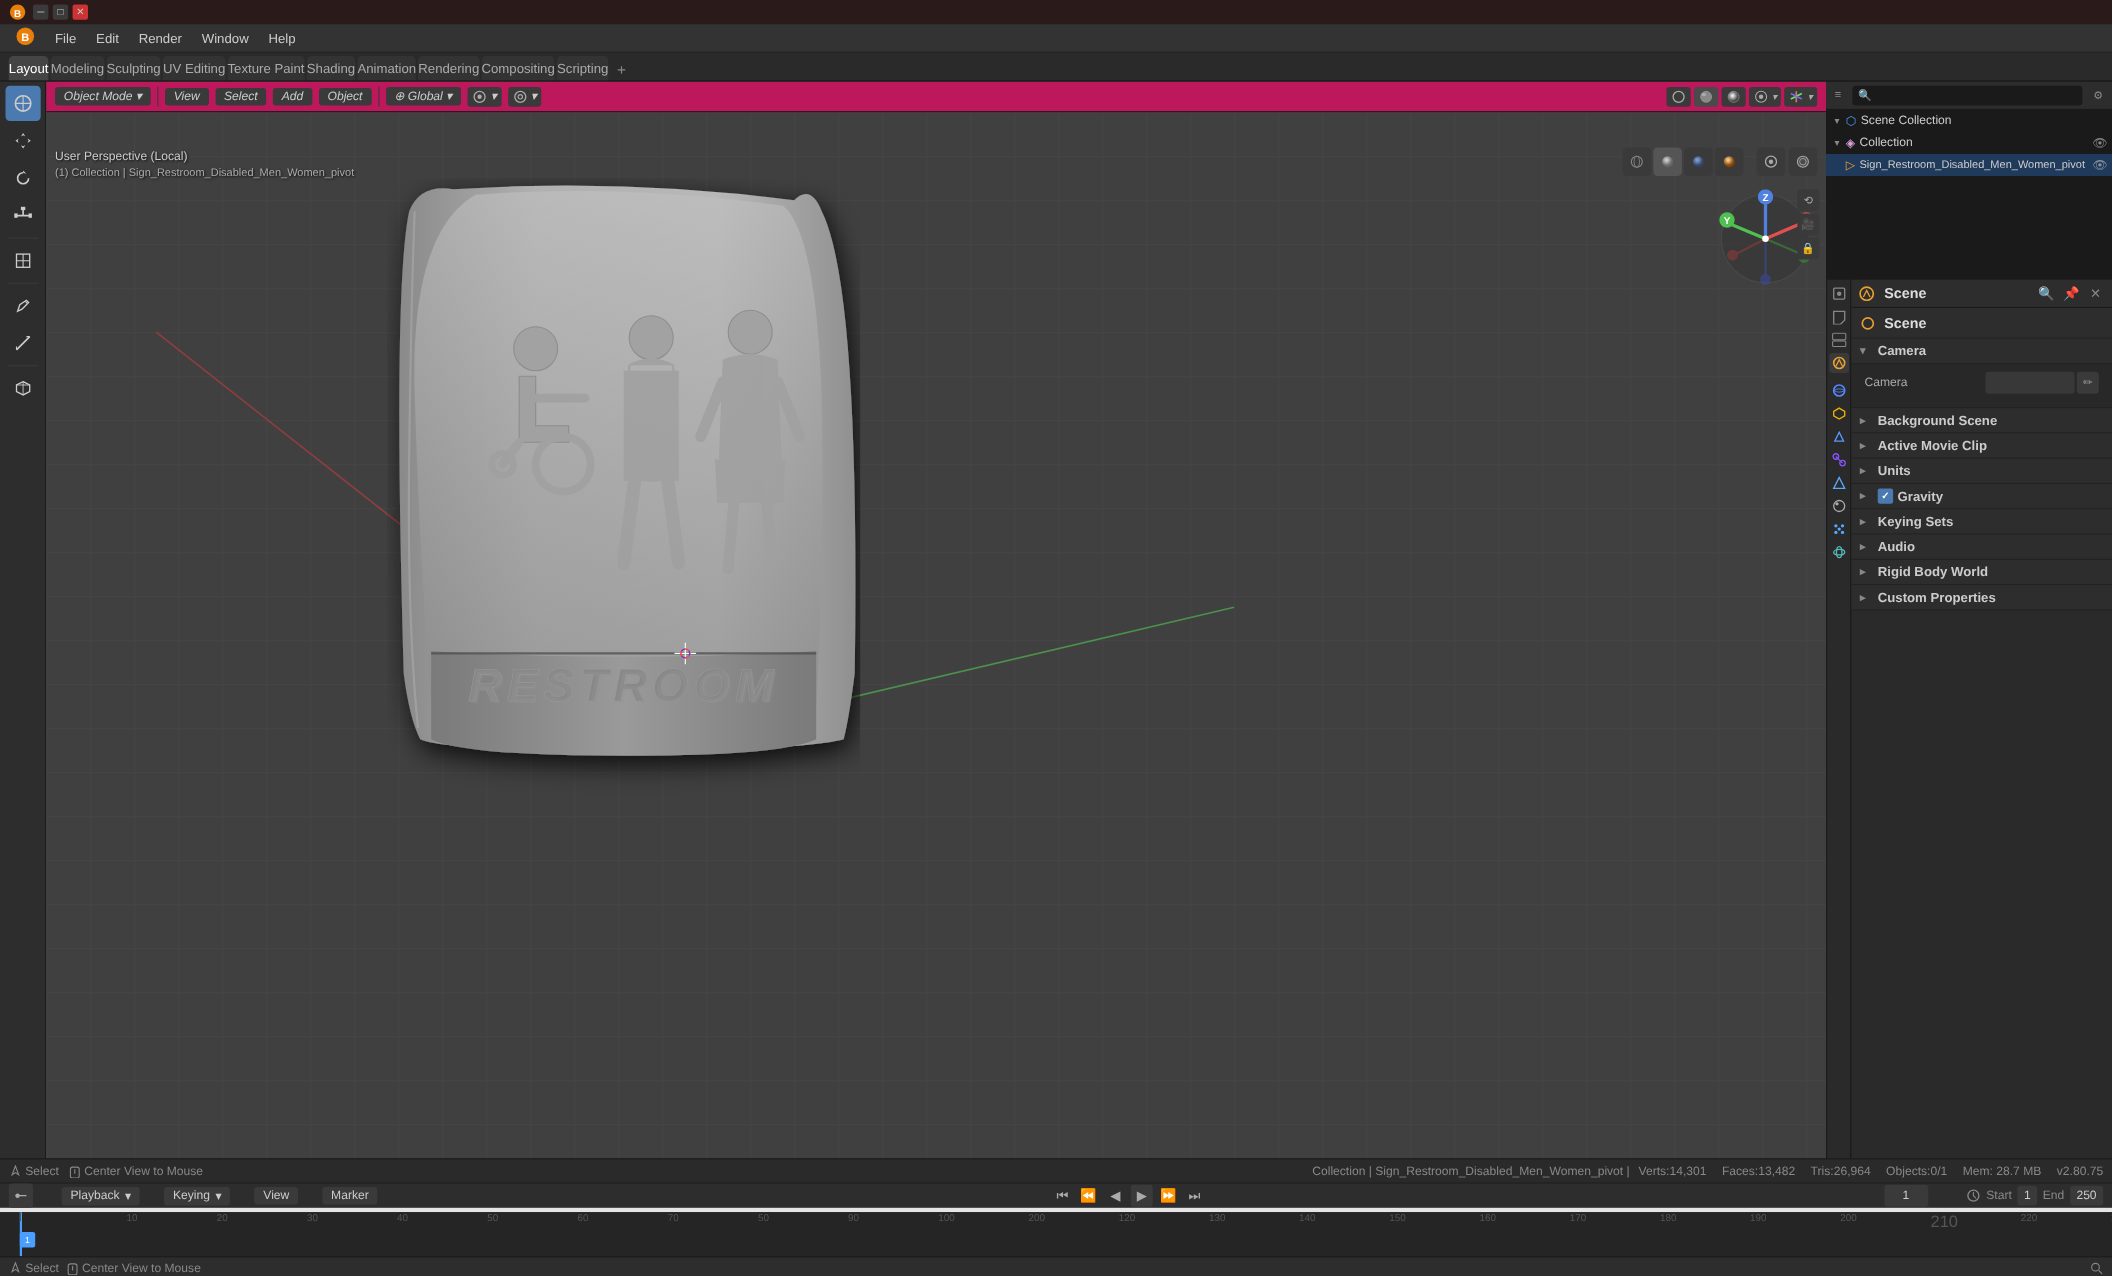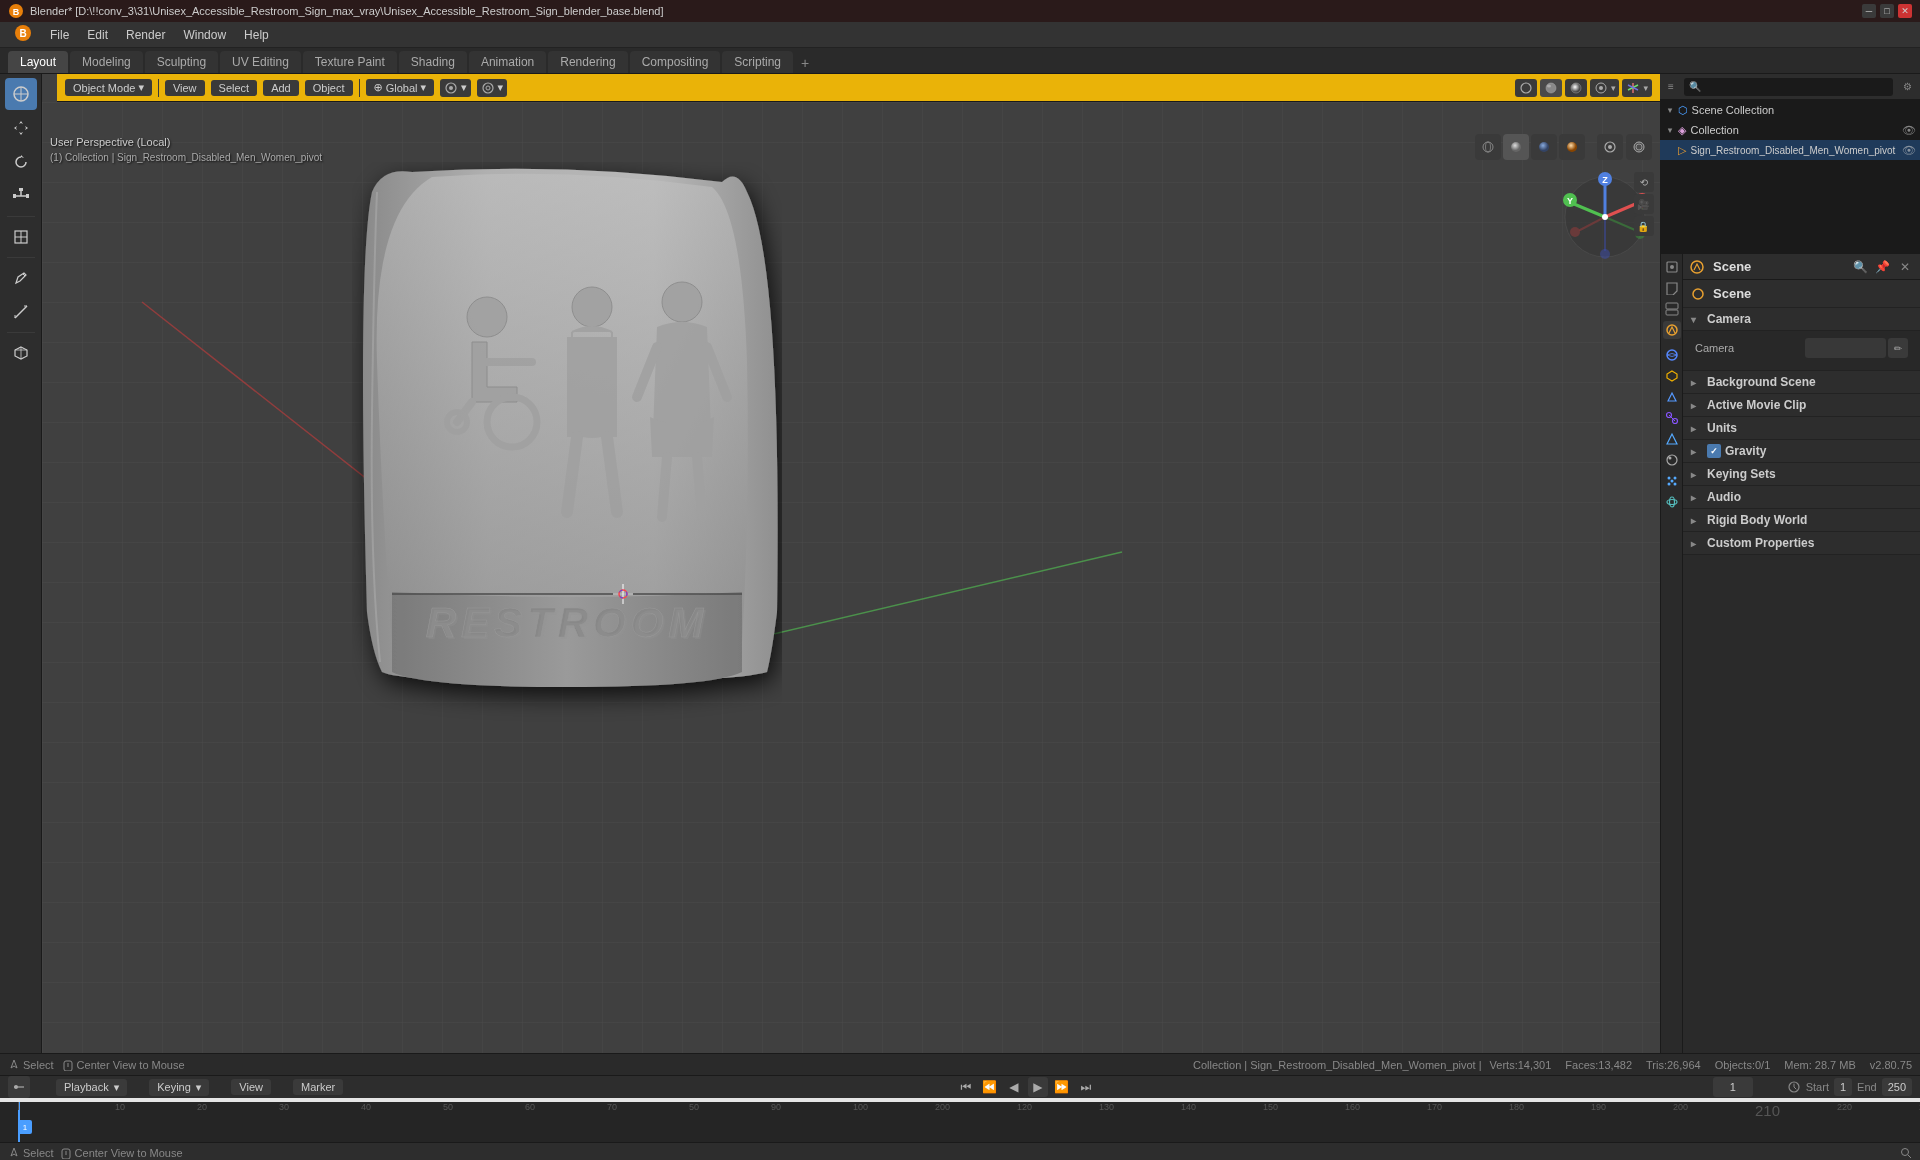--- a/index.html
+++ b/index.html
@@ -73,21 +73,21 @@
       height: 26px;
       background: #2a2a2a;
       display: flex;
       align-items: flex-end;
       padding: 0 8px;
       gap: 2px;
       z-index: 100;
       border-bottom: 1px solid #1a1a1a;
     }
     .ws-tab {
-      padding: 4px 12px;
+      padding: 4px 0;
       border-radius: 4px 4px 0 0;
       cursor: pointer;
       font-size: 12px;
       color: #aaaaaa;
       background: #333333;
       height: 22px;
       display: flex;
       align-items: center;
     }
     .ws-tab.active {
@@ -147,29 +147,30 @@
 
     
     #viewport-container {
       flex: 1;
       position: relative;
       background: #404040;
       overflow: hidden;
     }
     #viewport-header {
       position: absolute;
-      top: 0; left: 15px; right: 0;
+      top: 0; left: 0; right: 0;
       height: 28px;
-      background: #eab308;
+      background: #be185d;
       display: flex;
       align-items: center;
       padding: 0 8px;
       gap: 6px;
       z-index: 10;
       border-bottom: 1px solid #1a1a1a;
+      font-style: italic;
     }
     .header-btn {
       padding: 2px 8px;
       border-radius: 3px;
       cursor: pointer;
       font-size: 11px;
       color: #cccccc;
       background: #3a3a3a;
       display: flex;
       align-items: center;
@@ -568,21 +569,20 @@
     }
   </style>
 </head>
 <body>
 
 <div id="titlebar">
   <svg width="16" height="16" viewBox="0 0 16 16" style="margin-right:6px;flex-shrink:0;">
     <circle cx="8" cy="8" r="7" fill="#e87f0a"></circle>
     <text x="8" y="12" text-anchor="middle" font-size="9" fill="white" font-weight="bold">B</text>
   </svg>
-  <span style="font-size:11px;color:#ccc;flex:1;overflow:hidden;text-overflow:ellipsis;white-space:nowrap;">Blender* [D:\!!conv_3\31\Unisex_Accessible_Restroom_Sign_max_vray\Unisex_Accessible_Restroom_Sign_blender_base.blend]</span>
   <div class="win-controls">
     <div class="win-btn minimize">─</div>
     <div class="win-btn maximize">□</div>
     <div class="win-btn close">✕</div>
   </div>
 </div>
 
 <div id="menubar">
   <div class="menu-item">
     <svg width="18" height="18" viewBox="0 0 18 18">

